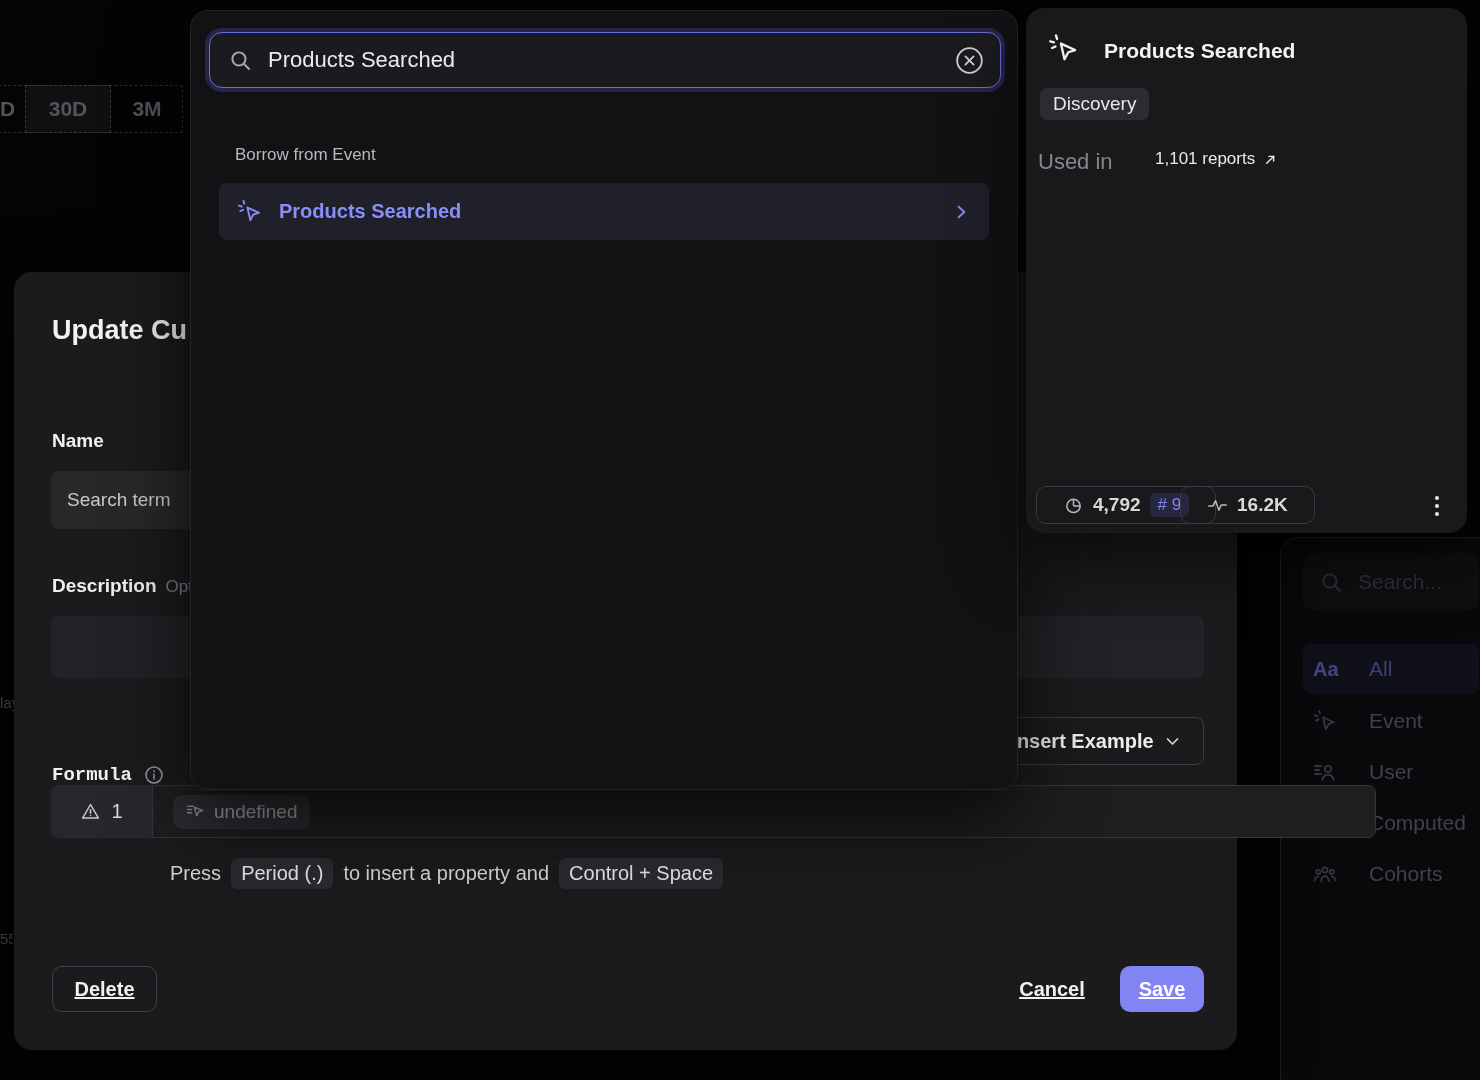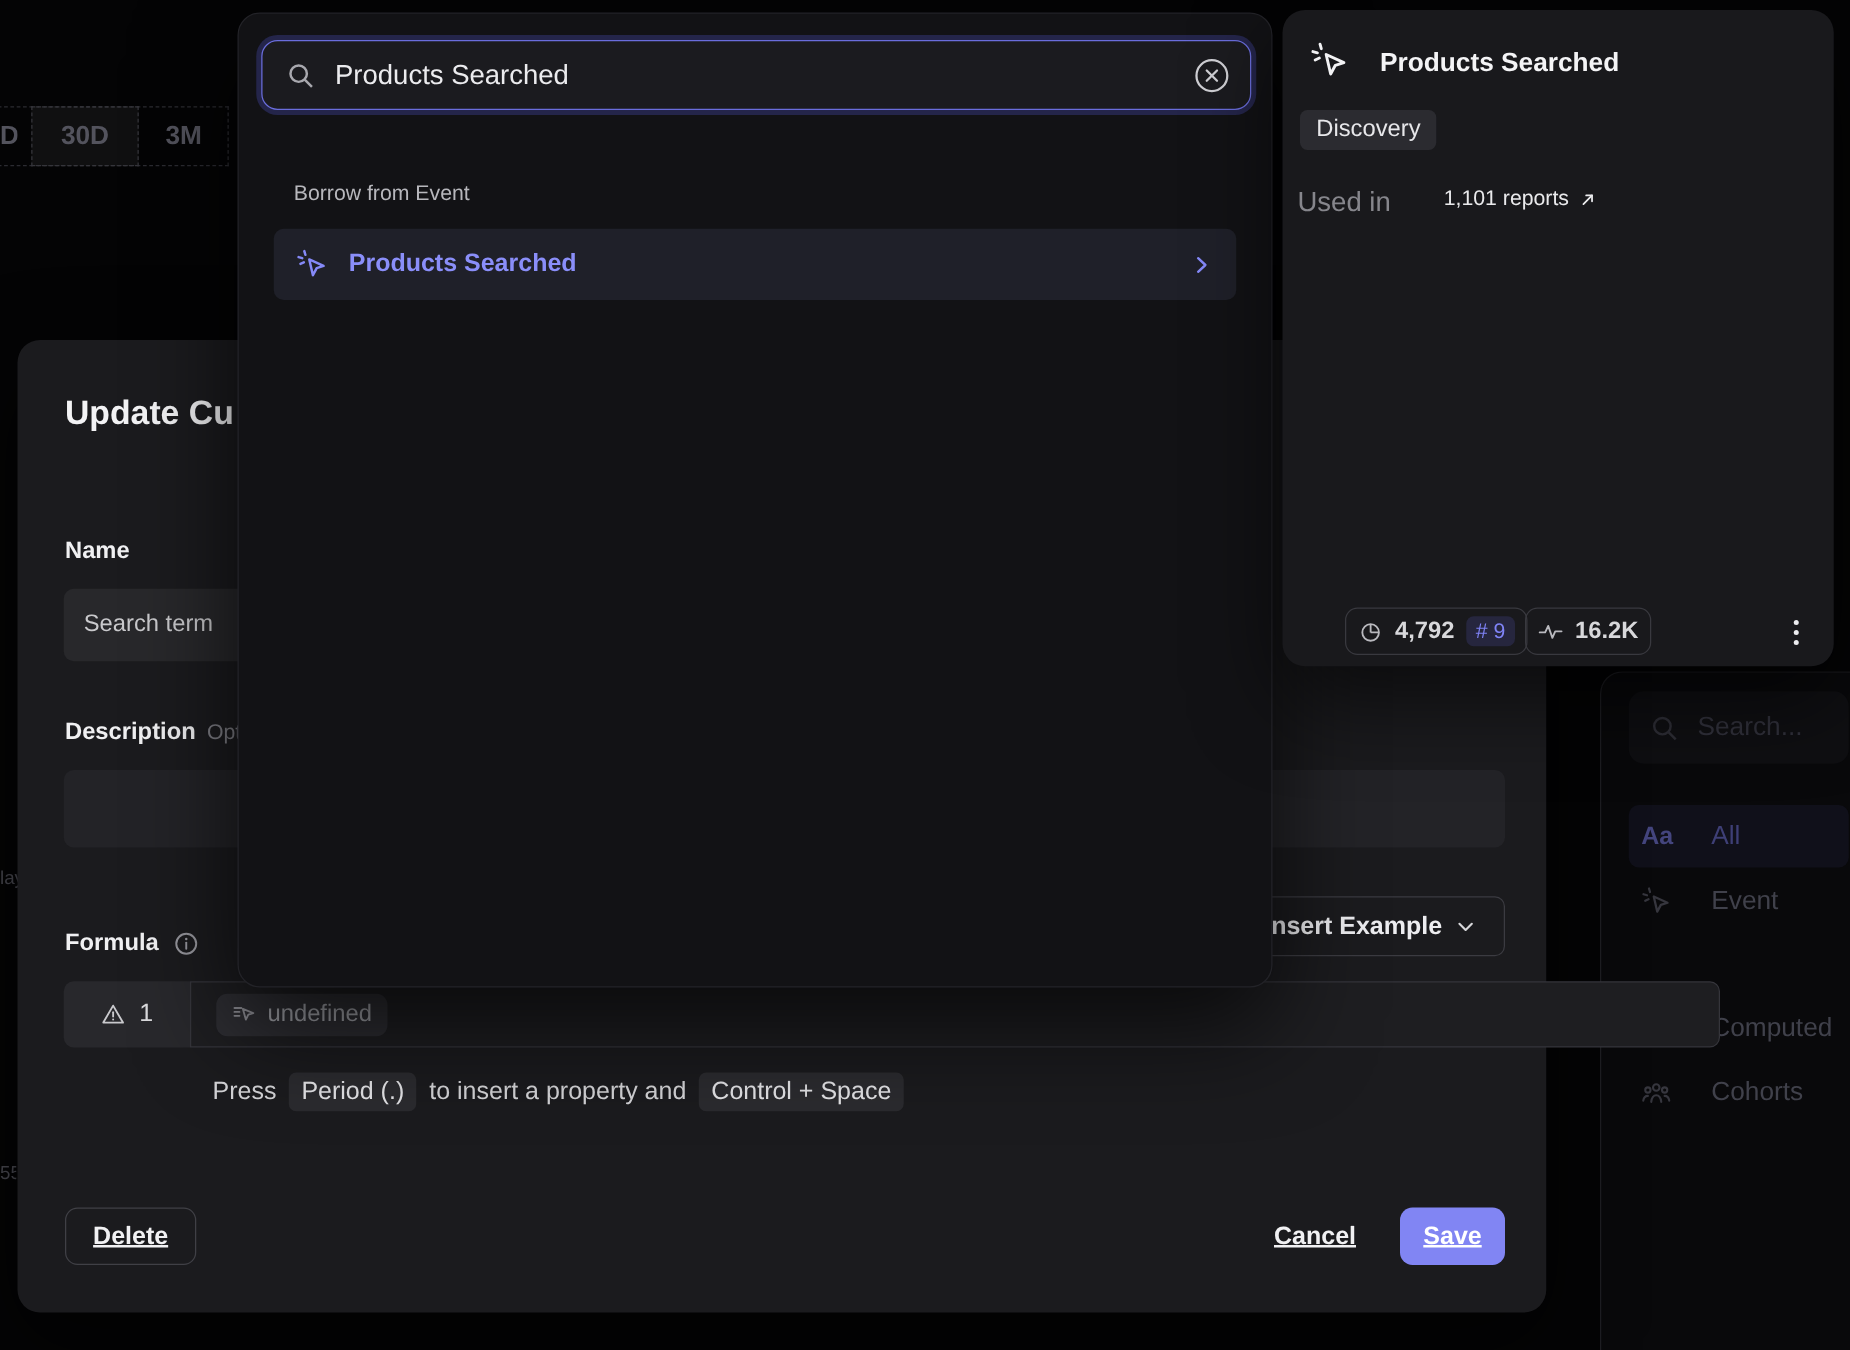--- a/index.html
+++ b/index.html
@@ -41,21 +41,21 @@
   .m-name-label{left:38px;top:158px;font-size:19px;font-weight:700;color:#f0f0f2;}
   .m-name-input{left:37px;top:199px;width:560px;height:58px;background:#28282b;border-radius:8px;
                 line-height:58px;padding-left:16px;font-size:19px;color:#c9c9cc;box-sizing:border-box;white-space:nowrap;overflow:hidden;}
   .m-desc-label{left:38px;top:303px;font-size:19px;font-weight:700;color:#f0f0f2;white-space:nowrap;}
   .m-desc-opt{font-size:17px;color:#7e7e85;font-weight:400;margin-left:9px;}
   .m-desc-area{left:37px;top:344px;width:1153px;height:62px;background:#232327;border-radius:8px;}
   .m-insert{left:974px;top:445px;width:216px;height:48px;border:1px solid #3b3b41;border-radius:8px;
             display:flex;align-items:center;justify-content:center;gap:10px;font-size:20px;font-weight:700;
             color:#ededf0;box-sizing:border-box;white-space:nowrap;}
   .m-insert .ic{width:17px;height:17px;color:#d7d7da;}
-  .m-flabel{left:38px;top:472px;display:flex;align-items:center;gap:11px;}
+  .m-flabel{left:38px;top:492px;display:flex;align-items:center;gap:11px;font-family:Liberation Mono, monospace;}
   .m-flabel .tx{font-size:19px;font-weight:700;color:#f0f0f2;}
   .m-flabel .ic{width:22px;height:22px;color:#96969d;}
   .m-warn{left:37px;top:513px;width:101px;height:53px;background:#28282c;border-radius:8px 0 0 8px;
           display:flex;align-items:center;justify-content:center;gap:10px;color:#d9d9dc;font-size:20px;}
   .m-warn .ic{width:21px;height:21px;color:#c9c9cd;}
   .m-field{left:138px;top:513px;width:1224px;height:53px;background:#1e1e21;border:1px solid #35353b;
            border-radius:0 8px 8px 0;box-sizing:border-box;display:flex;align-items:center;padding-left:20px;}
   .m-chip{height:34px;background:#2d2d32;border-radius:9px;display:inline-flex;align-items:center;gap:9px;
           padding:0 13px;color:#9fa0a6;font-size:19px;}
   .m-chip .ic{width:19px;height:19px;color:#8c8c93;}
@@ -85,21 +85,21 @@
   .card{left:1026px;top:8px;width:441px;height:525px;background:#19191c;border-radius:18px;
         box-shadow:0 24px 70px rgba(0,0,0,.6);}
   .c-icon{left:22px;top:25px;width:31px;height:31px;color:#f2f2f4;}
   .c-title{left:78px;top:31px;font-size:21px;font-weight:700;color:#f4f4f6;white-space:nowrap;}
   .c-badge{left:14px;top:80px;height:32px;background:#2b2b30;border-radius:6px;display:inline-flex;
            align-items:center;padding:0 13px;font-size:19px;color:#e7e7ea;}
   .c-used-label{left:12px;top:141px;font-size:22px;color:#86868c;}
   .c-used-value{left:129px;top:141px;display:flex;align-items:center;gap:8px;font-size:17px;color:#eaeaec;cursor:pointer;}
   .c-used-value .ic{width:15px;height:15px;color:#eaeaec;}
   .c-pill{height:38px;border:1px solid #39393f;border-radius:10px;display:inline-flex;align-items:center;
-          gap:9px;padding:0 9px;box-sizing:border-box;margin-left:40px;}
+          gap:9px;padding:0 26px;box-sizing:border-box;}
   .c-pill .ic{width:21px;height:21px;color:#b9b9be;flex:none;}
   .c-pill .v{font-size:19px;font-weight:600;color:#d8d8db;}
   .c-pill1{left:10px;top:478px;}
   .c-pill2{left:154px;top:478px;}
   .c-rank{background:#26263e;border-radius:6px;padding:2px 8px;font-size:17px;color:#7f83f6;}
   .c-kebab{left:397px;top:483px;width:28px;height:30px;display:flex;flex-direction:column;
            align-items:center;justify-content:center;gap:3.5px;cursor:pointer;}
   .c-kebab i{width:4.5px;height:4.5px;border-radius:50%;background:#ececef;}
 </style>
 </head>
@@ -131,20 +131,30 @@
       <span class="lb">All</span>
     </div>
     <div class="abs sb-row sb-event">
       <span class="ic">
         <svg viewBox="0 0 24 24" fill="none" stroke="currentColor" stroke-width="1.8" stroke-linejoin="round" stroke-linecap="round">
             <path d="M10 8.2 L21 13.2 L15.7 14.9 L12.8 20.3 Z"></path>
             <path d="M6.2 1.8 L7 4.6 M1.8 6.4 L4.6 7.2 M3.2 11.6 L5.8 10.4"></path>
           </svg>
       </span>
       <span class="lb">Event</span>
+    </div>
+    <div class="abs sb-row sb-user">
+      <span class="ic">
+        <svg viewBox="0 0 24 24" fill="none" stroke="currentColor" stroke-width="1.8" stroke-linecap="round">
+            <path d="M2 6 H8 M2 10 H6 M2 14 H8"></path>
+            <circle cx="15" cy="9" r="3.2"></circle>
+            <path d="M9.5 20 C10 16 13 14.8 15 14.8 C17 14.8 20 16 20.5 20"></path>
+          </svg>
+      </span>
+      <span class="lb">User</span>
     </div>
     <div class="abs sb-row sb-computed">
       <span class="ic">
         <svg viewBox="0 0 24 24" fill="none" stroke="currentColor" stroke-width="1.8">
             <rect x="4" y="3.5" width="16" height="17" rx="2.5"></rect>
             <path d="M7.5 7.5 H16.5"></path>
             <circle cx="8.5" cy="12.5" r="0.9" fill="currentColor"></circle>
             <circle cx="12" cy="12.5" r="0.9" fill="currentColor"></circle>
             <circle cx="15.5" cy="12.5" r="0.9" fill="currentColor"></circle>
             <circle cx="8.5" cy="16.5" r="0.9" fill="currentColor"></circle>

